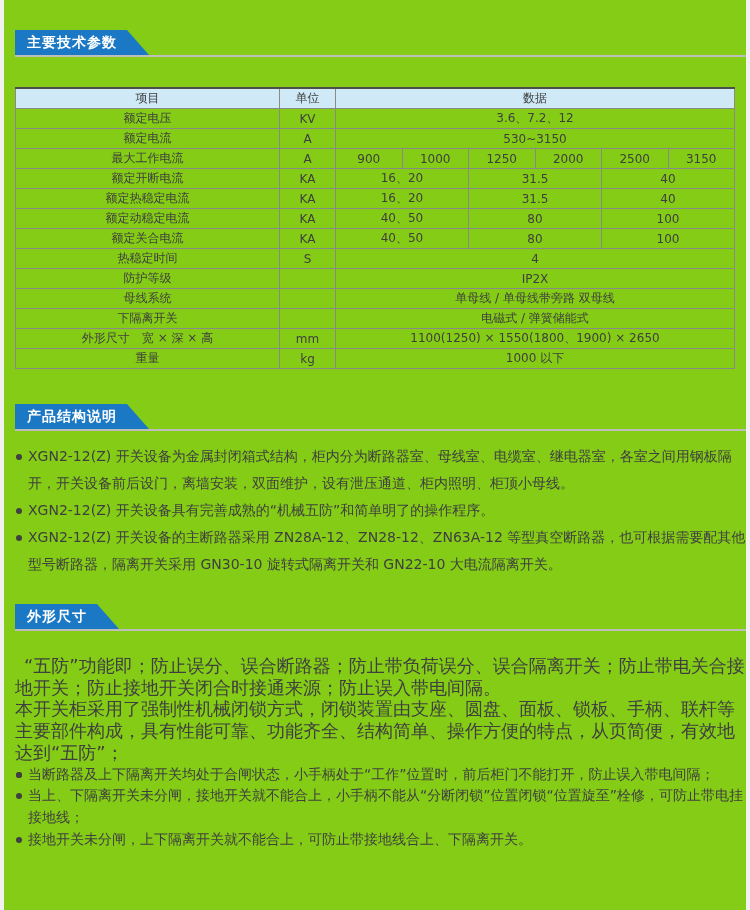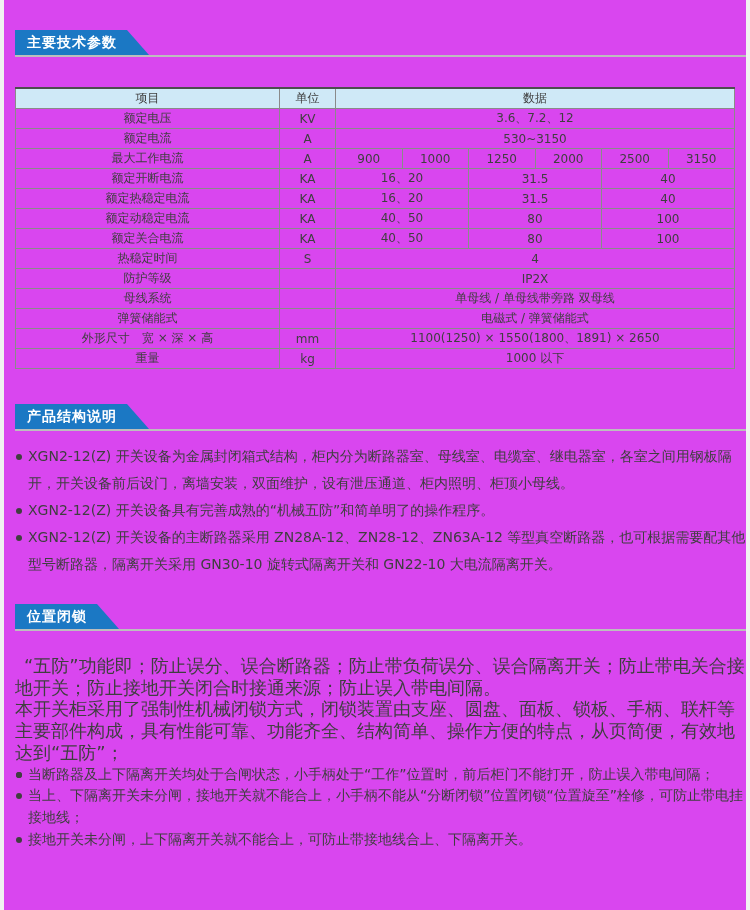--- a/index.html
+++ b/index.html
@@ -6,21 +6,21 @@
   html,body { width:750px; }
   body {
     width:750px; height:910px;
     background:#f1f1f1;
     font-family:"DejaVu Sans","Liberation Sans",sans-serif;
     color:#3f3f3f;
     overflow:hidden;
   }
   .page {
     width:742px; height:910px; margin:0 4px;
-    background:#d946ef;
+    background:#84cc16;
     padding:30px 0 0 11px;
   }
   
   .section-header { border-bottom:2px solid var(--rule-color,#bdbdbd); }
   .badge {
     display:inline-block; vertical-align:bottom;
     background:var(--accent,#1b78c4);
     color:#ffffff; font-size:14px; font-weight:bold;
     height:25px; line-height:25px;
     padding:0 32px 0 12px;
@@ -151,28 +151,28 @@
           <td class="c-item">防护等级</td>
           <td class="c-unit"></td>
           <td colspan="6">IP2X</td>
         </tr>
         <tr>
           <td class="c-item">母线系统</td>
           <td class="c-unit"></td>
           <td colspan="6">单母线 / 单母线带旁路 双母线</td>
         </tr>
         <tr>
-          <td class="c-item">弹簧储能式</td>
+          <td class="c-item">下隔离开关</td>
           <td class="c-unit"></td>
           <td colspan="6">电磁式 / 弹簧储能式</td>
         </tr>
         <tr>
           <td class="c-item">外形尺寸　宽 × 深 × 高</td>
           <td class="c-unit">mm</td>
-          <td colspan="6">1100(1250) × 1550(1800、1891) × 2650</td>
+          <td colspan="6">1100(1250) × 1550(1800、1900) × 2650</td>
         </tr>
         <tr>
           <td class="c-item">重量</td>
           <td class="c-unit">kg</td>
           <td colspan="6">1000 以下</td>
         </tr>
       </tbody>
     </table>
   </section>
 
@@ -194,21 +194,21 @@
       <li>
         <span class="dot"></span>
         <span>XGN2-12(Z) 开关设备的主断路器采用 ZN28A-12、ZN28-12、ZN63A-12 等型真空断路器，也可根据需要配其他型号断路器，隔离开关采用 GN30-10 旋转式隔离开关和 GN22-10 大电流隔离开关。</span>
       </li>
     </ul>
   </section>
 
   <section class="sec3">
     <div class="section-header">
       <div class="badge">
-        <span>位置闭锁</span>
+        <span>外形尺寸</span>
       </div>
     </div>
     <div class="anti-body">
       <p class="indent">“五防”功能即；防止误分、误合断路器；防止带负荷误分、误合隔离开关；防止带电关合接地开关；防止接地开关闭合时接通来源；防止误入带电间隔。</p>
       <p>本开关柜采用了强制性机械闭锁方式，闭锁装置由支座、圆盘、面板、锁板、手柄、联杆等主要部件构成，具有性能可靠、功能齐全、结构简单、操作方便的特点，从页简便，有效地达到“五防”；</p>
       <ul class="anti-list">
         <li>
           <span class="dot"></span>
         </li>
         <li>

